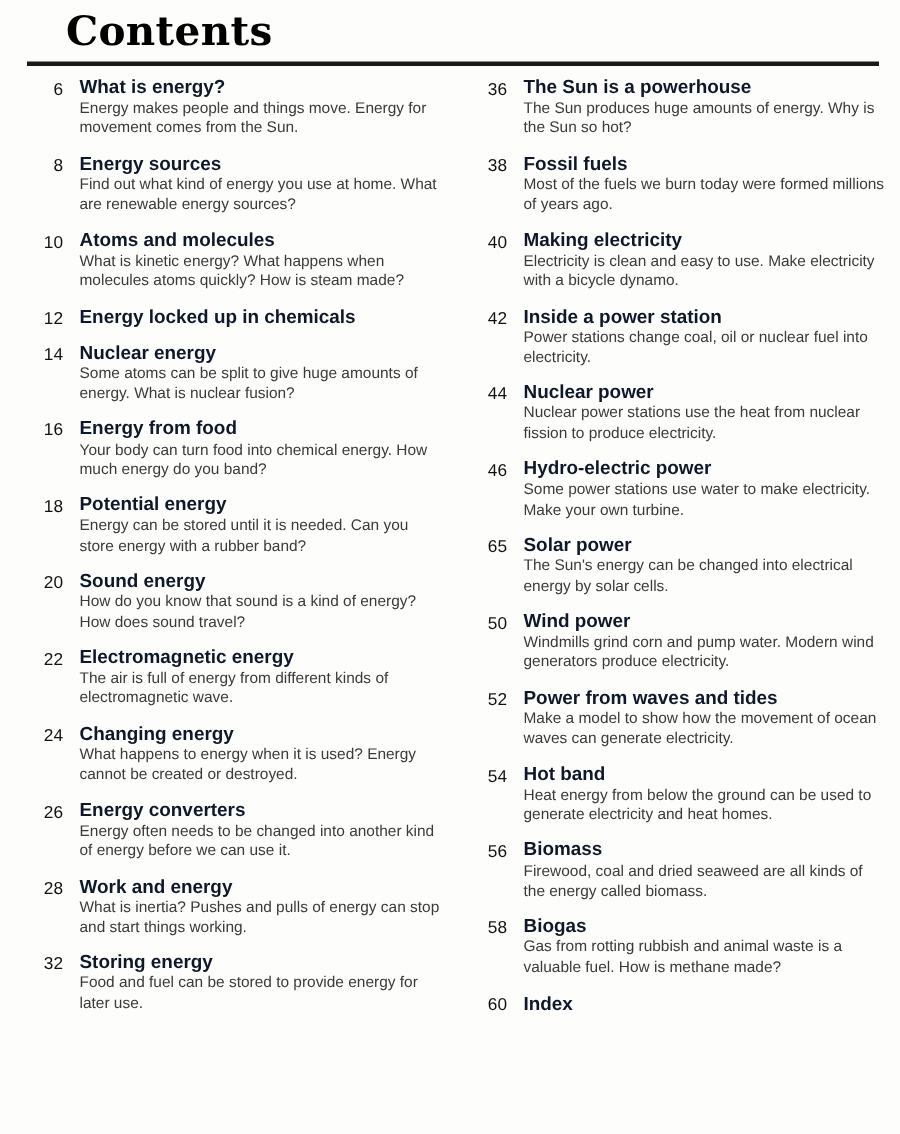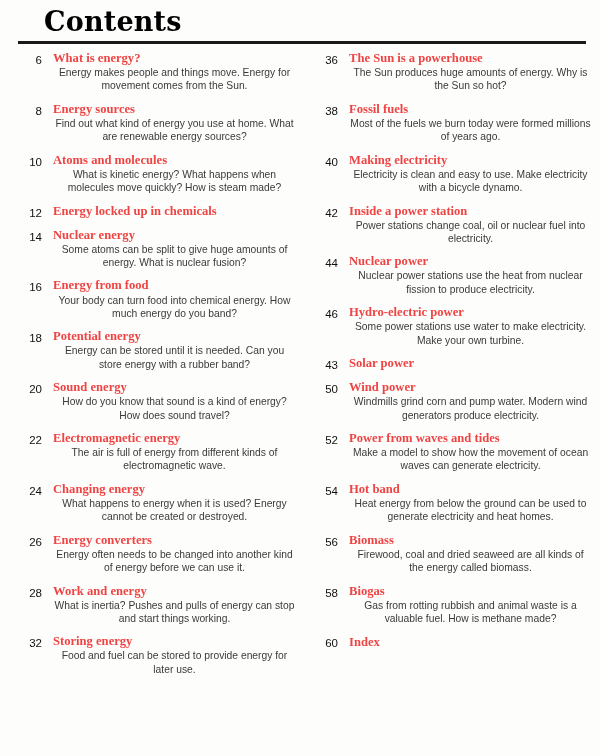--- a/index.html
+++ b/index.html
@@ -57,33 +57,32 @@
     font-size: 11.5px;
     color: #111;
     padding-top: 3px;
     padding-right: 2px;
   }
   .entry-body {
     padding-left: 9px;
     flex: 1 1 auto;
   }
   .entry-title {
-    font-family: Liberation Serif, serif;
+    font-family: Liberation Sans, sans-serif;
     font-weight: bold;
     font-size: 12.6px;
     line-height: 1.12;
-    color: #ef4444;
+    color: #0f172a;
     margin-bottom: 1px;
   }
   .entry-desc {
     font-family: "Liberation Sans", sans-serif;
     font-size: 10.3px;
     line-height: 1.3;
     color: #3a3a3a;
-    text-align: center;
   }
   .entry.index .entry-body {
     padding-top: 1px;
   }
   .entry.index .entry-title {
     margin-bottom: 0;
   }
 </style>
 </head>
 <body>
@@ -104,21 +103,21 @@
           <div class="entry-page">8</div>
           <div class="entry-body">
             <div class="entry-title">Energy sources</div>
             <div class="entry-desc">Find out what kind of energy you use at home. What are renewable energy sources?</div>
           </div>
         </div>
         <div class="entry">
           <div class="entry-page">10</div>
           <div class="entry-body">
             <div class="entry-title">Atoms and molecules</div>
-            <div class="entry-desc">What is kinetic energy? What happens when molecules move quickly? How is steam made?</div>
+            <div class="entry-desc">What is kinetic energy? What happens when molecules atoms quickly? How is steam made?</div>
           </div>
         </div>
         <div class="entry">
           <div class="entry-page">12</div>
           <div class="entry-body">
             <div class="entry-title">Energy locked up in chemicals</div>
           </div>
         </div>
         <div class="entry">
           <div class="entry-page">14</div>
@@ -221,23 +220,24 @@
           </div>
         </div>
         <div class="entry">
           <div class="entry-page">46</div>
           <div class="entry-body">
             <div class="entry-title">Hydro-electric power</div>
             <div class="entry-desc">Some power stations use water to make electricity. Make your own turbine.</div>
           </div>
         </div>
         <div class="entry">
-          <div class="entry-page">43</div>
+          <div class="entry-page">65</div>
           <div class="entry-body">
             <div class="entry-title">Solar power</div>
+            <div class="entry-desc">The Sun's energy can be changed into electrical energy by solar cells.</div>
           </div>
         </div>
         <div class="entry">
           <div class="entry-page">50</div>
           <div class="entry-body">
             <div class="entry-title">Wind power</div>
             <div class="entry-desc">Windmills grind corn and pump water. Modern wind generators produce electricity.</div>
           </div>
         </div>
         <div class="entry">

